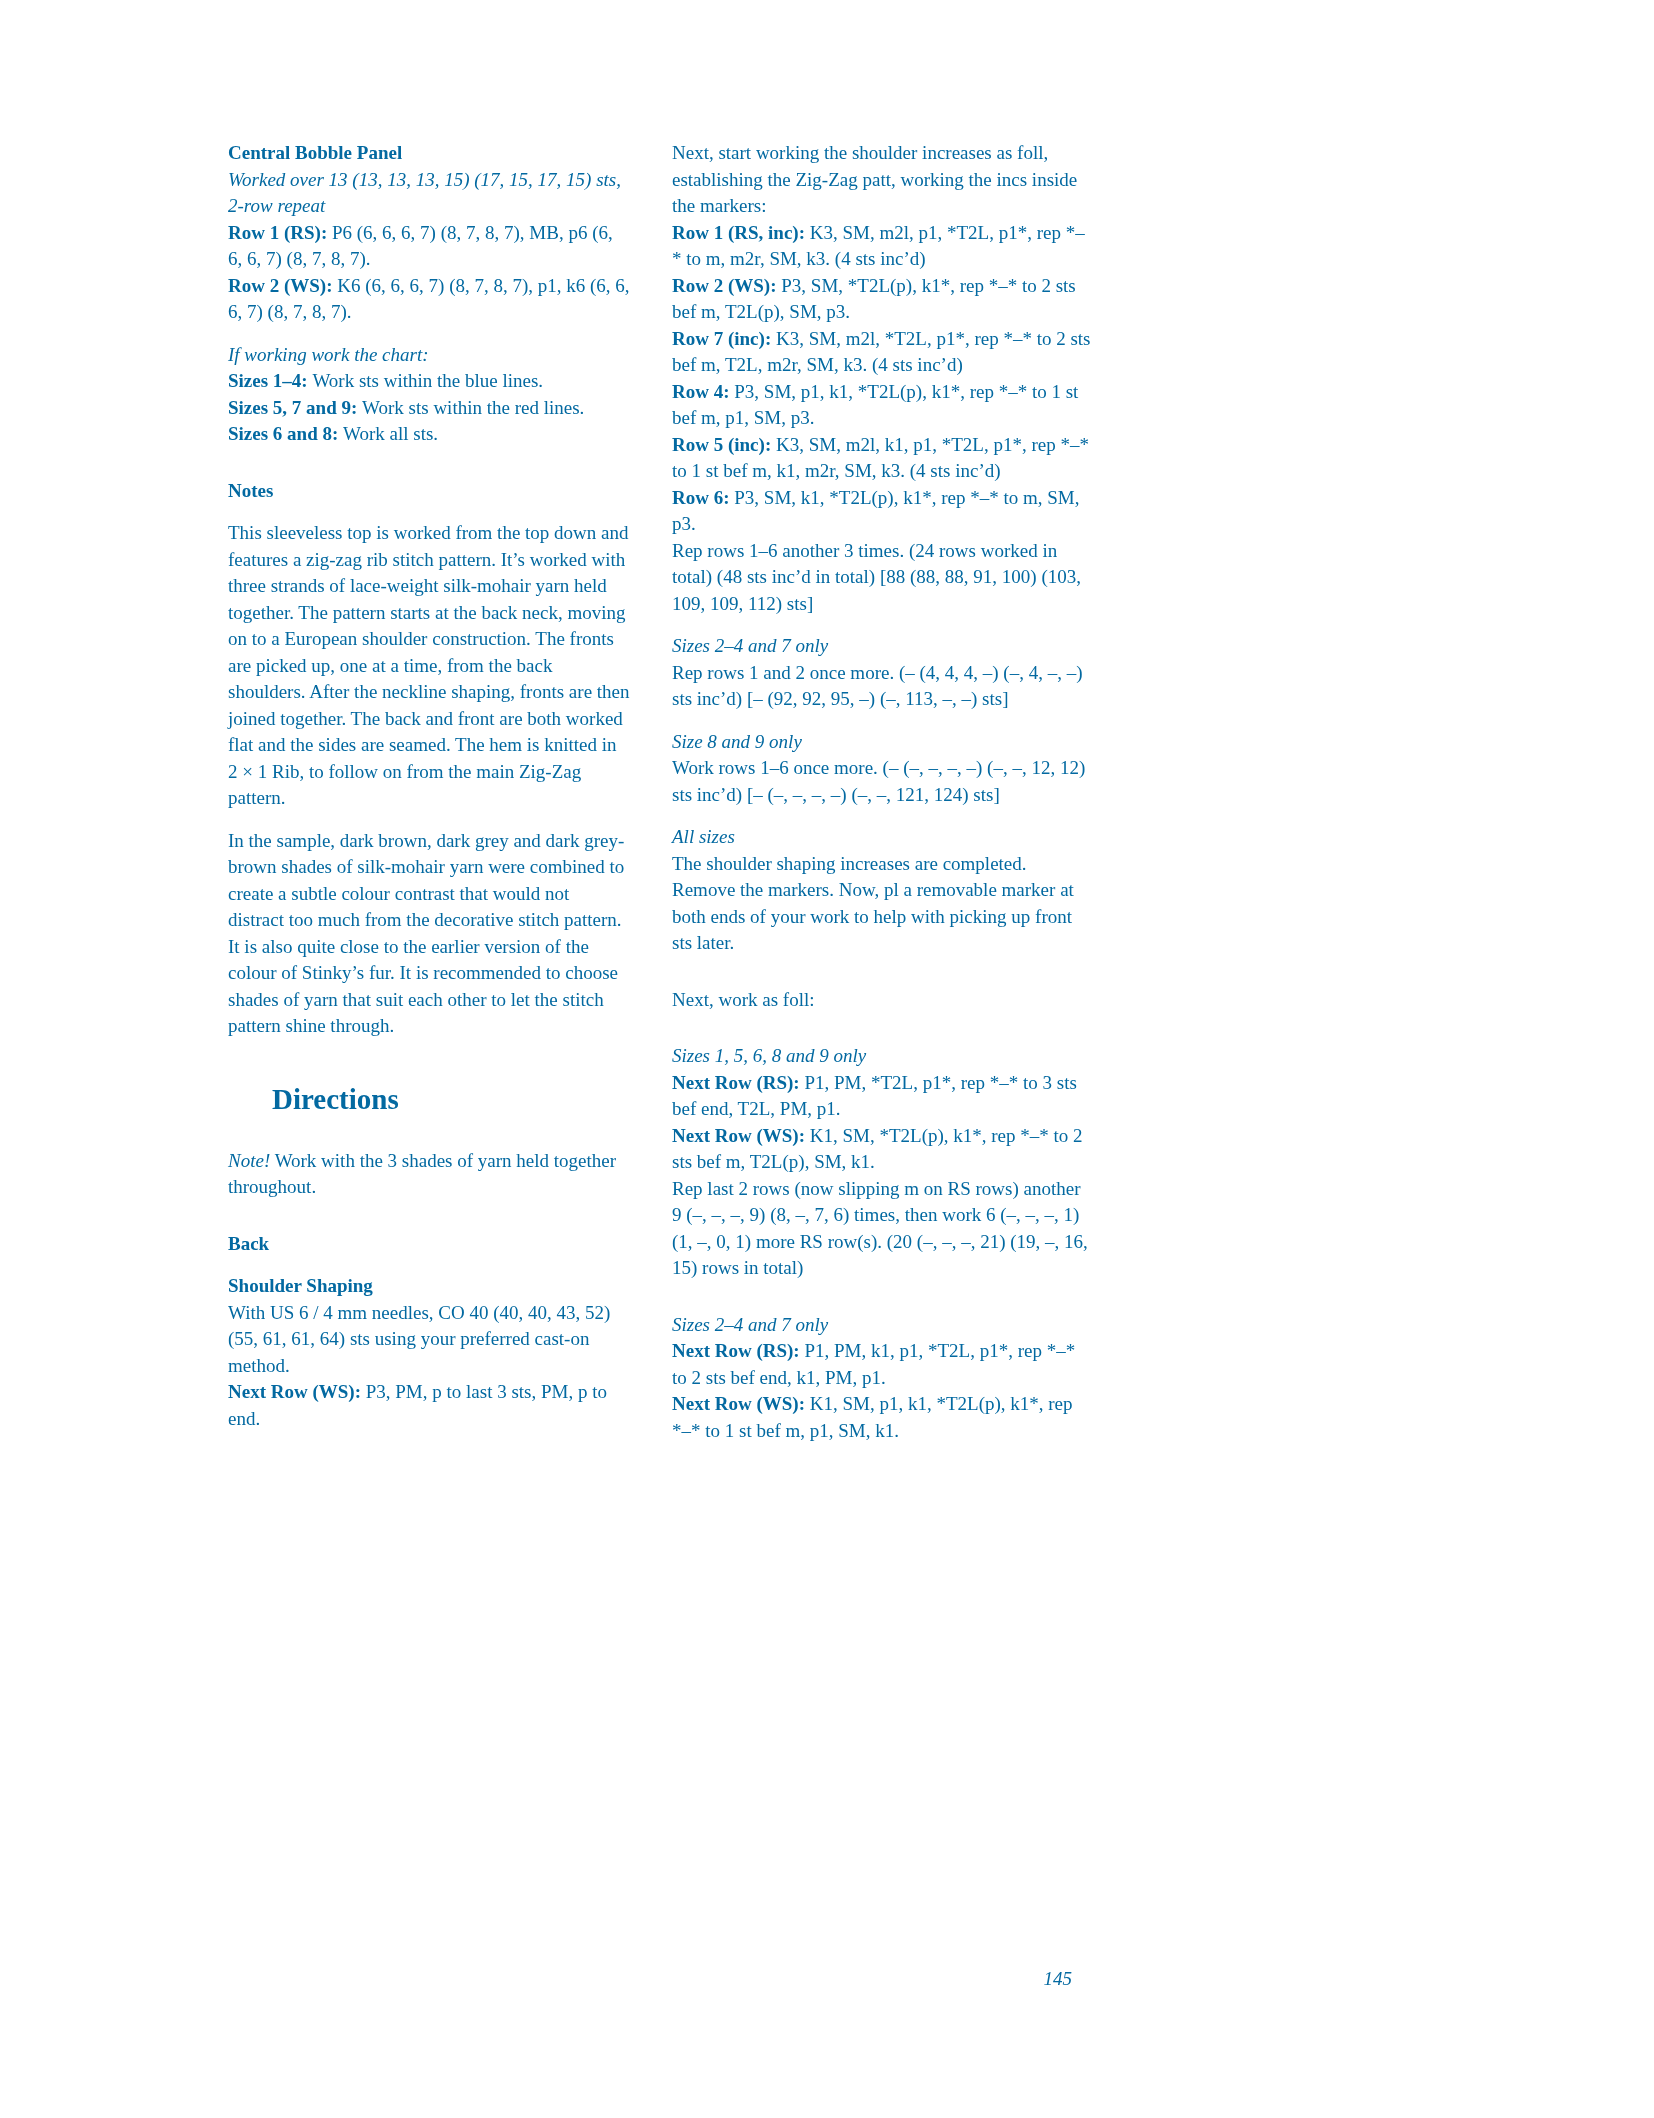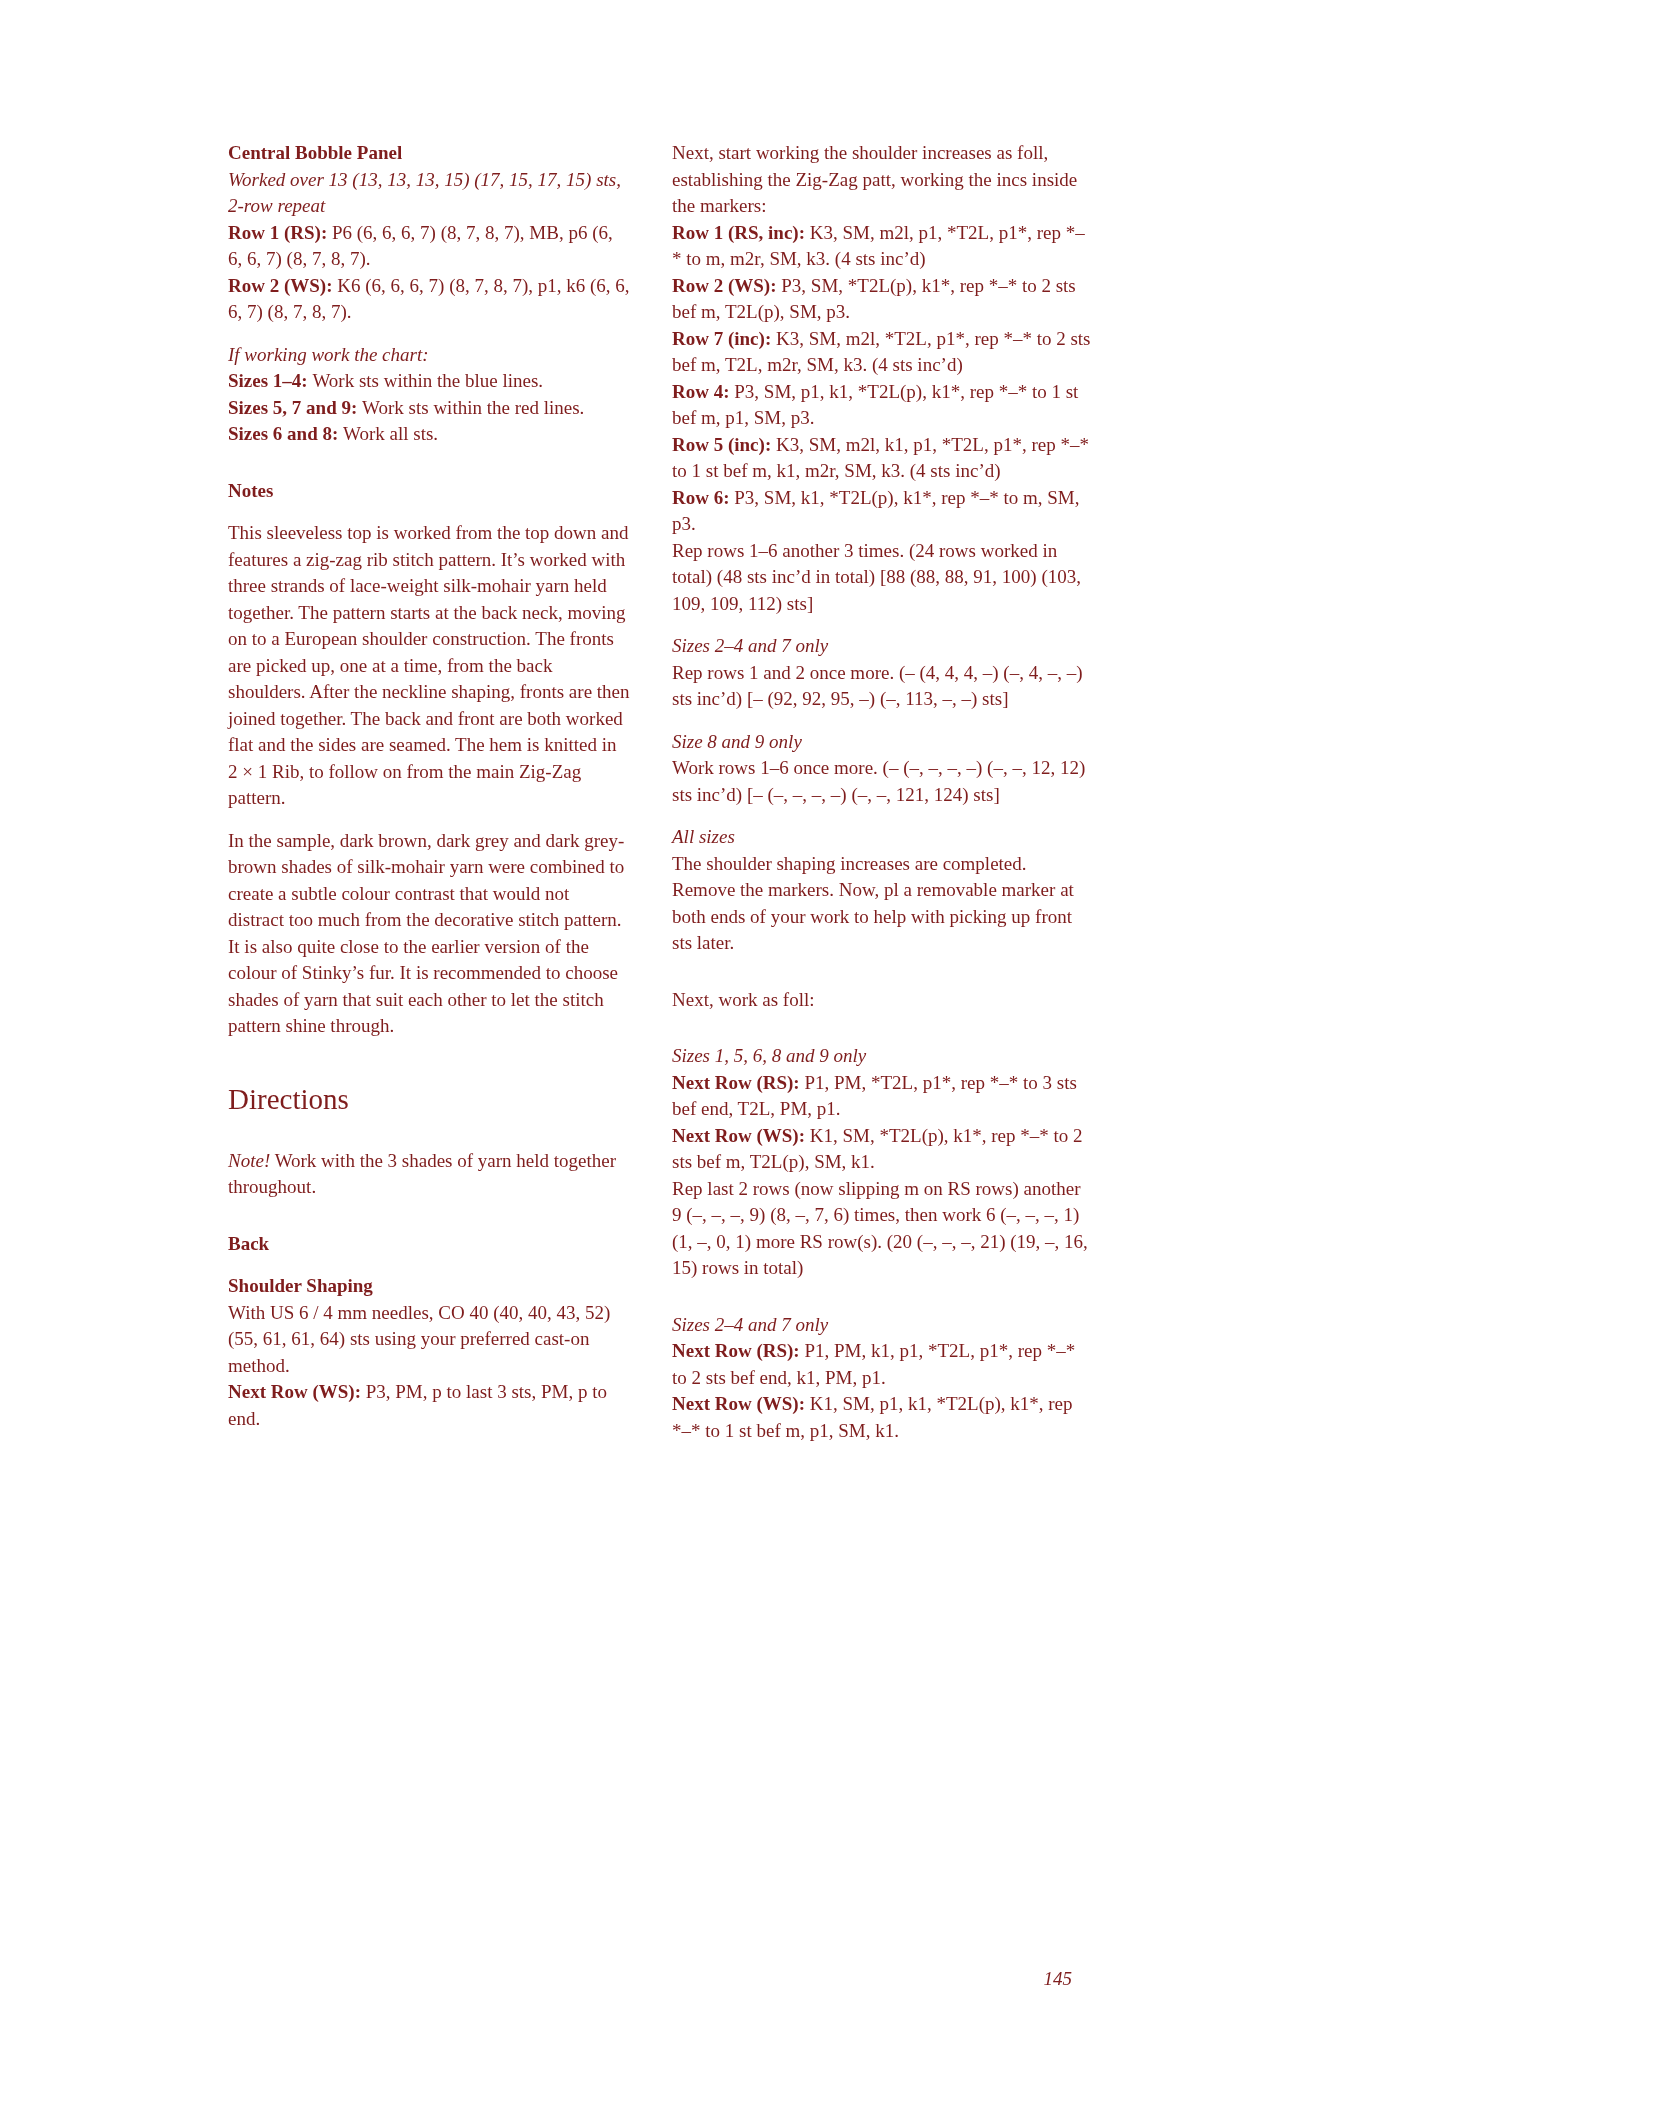--- a/index.html
+++ b/index.html
@@ -3,38 +3,38 @@
 <meta charset="utf-8">
 <style>
   * { margin: 0; padding: 0; box-sizing: border-box; }
   html, body { background: #ffffff; }
   .page {
     position: relative;
     width: 1654px;
     height: 2118px;
     background: #ffffff;
     font-family: "Liberation Serif", "DejaVu Serif", serif;
-    color: #7f1d1d;
+    color: #0369a1;
     overflow: hidden;
   }
   .col {
     position: absolute;
     top: 140px;
     font-size: 19px;
     line-height: 26.5px;
     text-align: left;
   }
   .col-left  { left: 228px; width: 402px; }
   .col-right { left: 672px; width: 420px; }
   .block { margin: 0; }
   .gap-s { margin-top: 16px; }
   .gap-m { margin-top: 30px; }
   .gap-l { margin-top: 40px; }
   .h-bold { font-weight: bold; }
-  .h-large { font-size: 29px; line-height: 38px; font-weight: normal; }
+  .h-large { font-size: 29px; line-height: 38px; font-weight: bold; margin-left: 44px; }
   .b { font-weight: bold; }
   .i { font-style: italic; }
   .page-number {
     position: absolute;
     left: 672px;
     width: 400px;
     top: 1966px;
     text-align: right;
     font-size: 19px;
     line-height: 26.5px;

